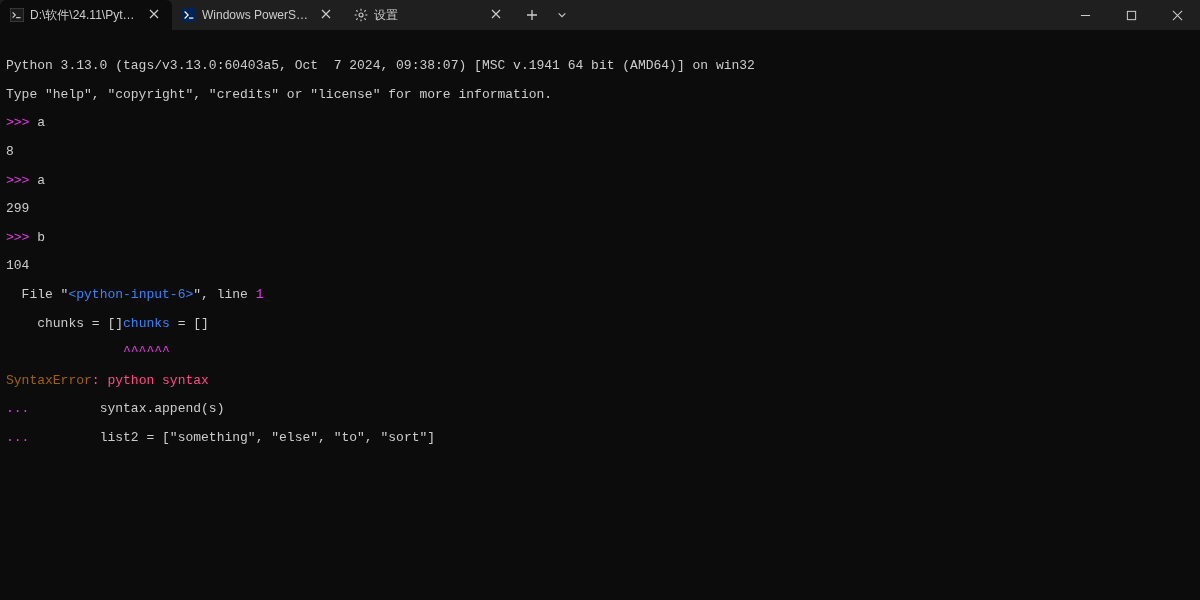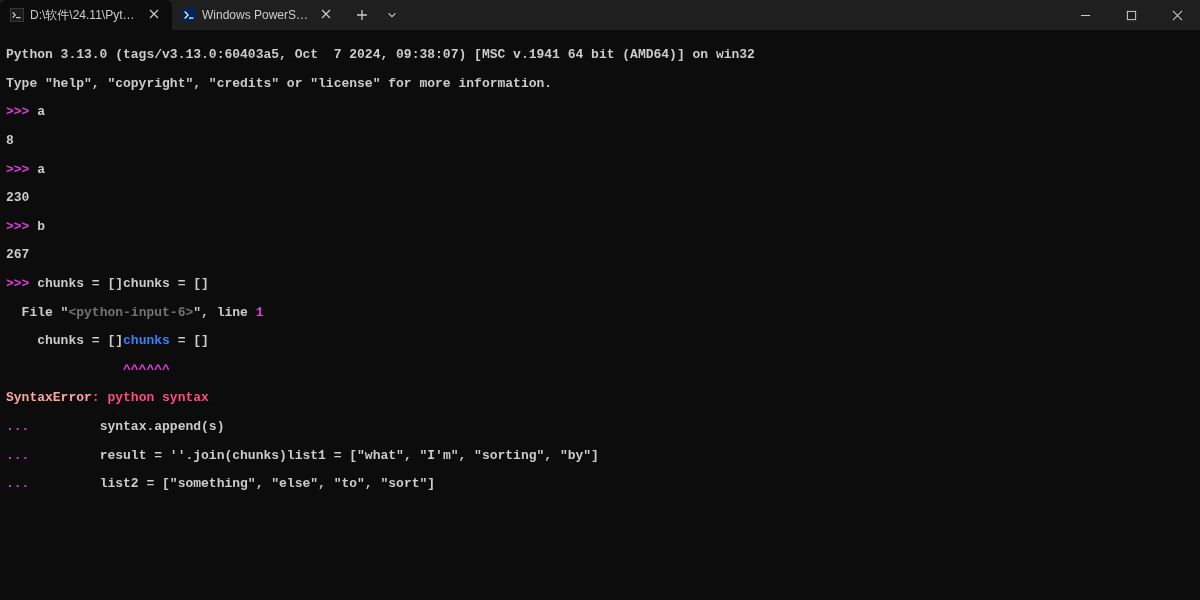--- a/index.html
+++ b/index.html
@@ -68,35 +68,34 @@
   }
   .win-btn {
     width: 46px;
     display: flex; align-items: center; justify-content: center;
     color: #cccccc;
   }
 
   
   .terminal {
     height: calc(100% - 30px);
-    padding: 4px 6px;
+    padding: 15px 6px;
     line-height: 1.10;
     white-space: pre;
     font-variant-ligatures: none;
     letter-spacing: 0.0px;
-    font-weight: bold;
   }
   .row { display: block; }
   .prompt-primary   { color: #e23be2; }     
   .txt              { color: #cccccc; }
-  .err-file         { color: #737373; }     
+  .err-file         { color: #3b82f6; }     
   .err-line-kw      { color: #e23be2; }
   .err-highlight    { color: #3b82f6; }     
   .err-carets       { color: #e23be2; }
-  .syntax-error     { color: #fca5a5; }
+  .syntax-error     { color: #a16207; }
   .syntax-error-msg { color: #ff4b82; }
 </style>
 </head>
 <body>
 
 <div class="titlebar">
 
   <div class="tab active">
     <span class="tab-icon">
       <svg viewBox="0 0 16 16" width="14" height="14">
@@ -122,20 +121,43 @@
       </svg>
     </span>
     <span class="label">Windows PowerShell</span>
     <span class="close-x">
       <svg viewBox="0 0 10 10" width="10" height="10">
           <path d="M1 1 L9 9 M9 1 L1 9" stroke="#ccc" stroke-width="1.2"></path>
         </svg>
     </span>
   </div>
 
+  <div class="tab">
+    <span class="tab-icon">
+      <svg viewBox="0 0 16 16" width="14" height="14">
+        <circle cx="8" cy="8" r="2.3" fill="none" stroke="#ccc" stroke-width="1.3"></circle>
+        <g stroke="#ccc" stroke-width="1.3">
+          <line x1="8" y1="0.8" x2="8" y2="3"></line>
+            <line x1="8" y1="13" x2="8" y2="15.2"></line>
+          <line x1="0.8" y1="8" x2="3" y2="8"></line>
+            <line x1="13" y1="8" x2="15.2" y2="8"></line>
+          <line x1="2.6" y1="2.6" x2="4.2" y2="4.2"></line>
+            <line x1="11.8" y1="11.8" x2="13.4" y2="13.4"></line>
+          <line x1="13.4" y1="2.6" x2="11.8" y2="4.2"></line>
+            <line x1="4.2" y1="11.8" x2="2.6" y2="13.4"></line>
+        </g>
+      </svg>
+    </span>
+    <span class="label">设置</span>
+    <span class="close-x">
+      <svg viewBox="0 0 10 10" width="10" height="10">
+          <path d="M1 1 L9 9 M9 1 L1 9" stroke="#ccc" stroke-width="1.2"></path>
+        </svg>
+    </span>
+  </div>
 
   <div class="tabbar-right">
     <div class="tb-btn">
       <svg viewBox="0 0 12 12" width="12" height="12">
           <path d="M6 1 v10 M1 6 h10" stroke="#ccc" stroke-width="1.3"></path>
         </svg>
     </div>
     <div class="tb-btn">
       <svg viewBox="0 0 12 12" width="10" height="10">
           <path d="M2 4 L6 8 L10 4" stroke="#ccc" stroke-width="1.3" fill="none"></path>
@@ -161,30 +183,28 @@
     </div>
   </div>
 </div>
 
 <div class="terminal">
 <span class="row"><span class="txt">Python 3.13.0 (tags/v3.13.0:60403a5, Oct  7 2024, 09:38:07) [MSC v.1941 64 bit (AMD64)] on win32</span></span>
 <span class="row"><span class="txt">Type "help", "copyright", "credits" or "license" for more information.</span></span>
 <span class="row"><span class="prompt-primary">&gt;&gt;&gt; </span><span class="txt">a</span></span>
 <span class="row"><span class="txt">8</span></span>
 <span class="row"><span class="prompt-primary">&gt;&gt;&gt; </span><span class="txt">a</span></span>
-<span class="row"><span class="txt">230</span></span>
+<span class="row"><span class="txt">299</span></span>
 <span class="row"><span class="prompt-primary">&gt;&gt;&gt; </span><span class="txt">b</span></span>
-<span class="row"><span class="txt">267</span></span>
-<span class="row"><span class="prompt-primary">&gt;&gt;&gt; </span><span class="txt">chunks = []chunks = []</span></span>
+<span class="row"><span class="txt">104</span></span>
 <span class="row"><span class="txt">  File "</span><span class="err-file">&lt;python-input-6&gt;</span><span class="txt">", line </span><span class="err-line-kw">1</span></span>
 <span class="row"><span class="txt">    chunks = []</span><span class="err-highlight">chunks</span><span class="txt"> = []</span></span>
 <span class="row"><span class="err-carets">               ^^^^^^</span></span>
 <span class="row"><span class="syntax-error">SyntaxError</span><span class="syntax-error-msg">: </span><span class="syntax-error-msg">python syntax</span></span>
 <span class="row"><span class="prompt-primary">... </span><span class="txt">        syntax.append(s)</span></span>
-<span class="row"><span class="prompt-primary">... </span><span class="txt">        result = ''.join(chunks)list1 = ["what", "I'm", "sorting", "by"]</span></span>
 <span class="row"><span class="prompt-primary">... </span><span class="txt">        list2 = ["something", "else", "to", "sort"]</span></span>
 
 
 
 
 
 
 
 </div>
 

